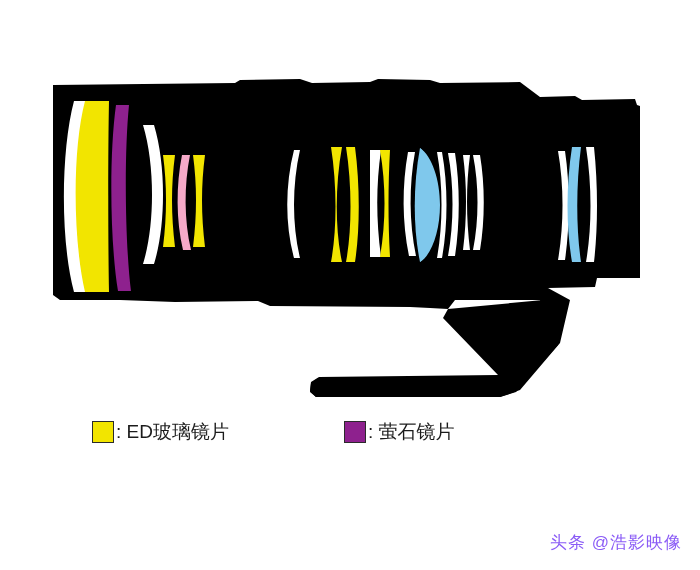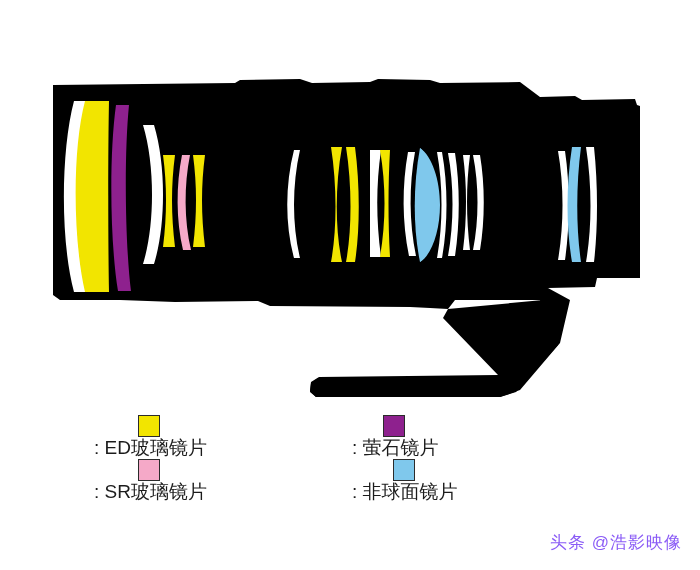--- a/index.html
+++ b/index.html
@@ -53,24 +53,23 @@
   }
   .legend-row.row-0 { top: 0px; }
   .legend-row.row-1 { top: 44px; }
 
   .legend-cell {
     position: absolute;
     top: 0;
     height: 34px;
     display: flex;
     align-items: center;
-    flex-direction: column;
   }
   .legend-cell.col-0 { left: 0px; }
-  .legend-cell.col-1 { left: 258px; justify-content: space-between; }
+  .legend-cell.col-1 { left: 252px; justify-content: space-between; }
 
   .swatch {
     width: 22px;
     height: 22px;
     border: 1px solid #2b2b2b;
     box-sizing: border-box;
     flex: 0 0 auto;
   }
   .legend-label {
     margin-left: 2px;
@@ -215,28 +214,18 @@
       <div class="legend-cell col-0">
         <span class="swatch" style="background:#F2E500"></span>
         <span class="legend-label">: ED玻璃镜片</span>
       </div>
       <div class="legend-cell col-1">
         <span class="swatch" style="background:#8E218E"></span>
         <span class="legend-label">: 萤石镜片</span>
       </div>
     </div>
 
-    <div class="legend-row row-1">
-      <div class="legend-cell col-0">
-        <span class="swatch" style="background:#F5A9C8"></span>
-        <span class="legend-label">: SR玻璃镜片</span>
-      </div>
-      <div class="legend-cell col-1">
-        <span class="swatch" style="background:#7FC8EC"></span>
-        <span class="legend-label">: 非球面镜片</span>
-      </div>
-    </div>
 
   </div>
 
   <div id="watermark">头条 @浩影映像</div>
 
 </div>
 
 </body></html>

